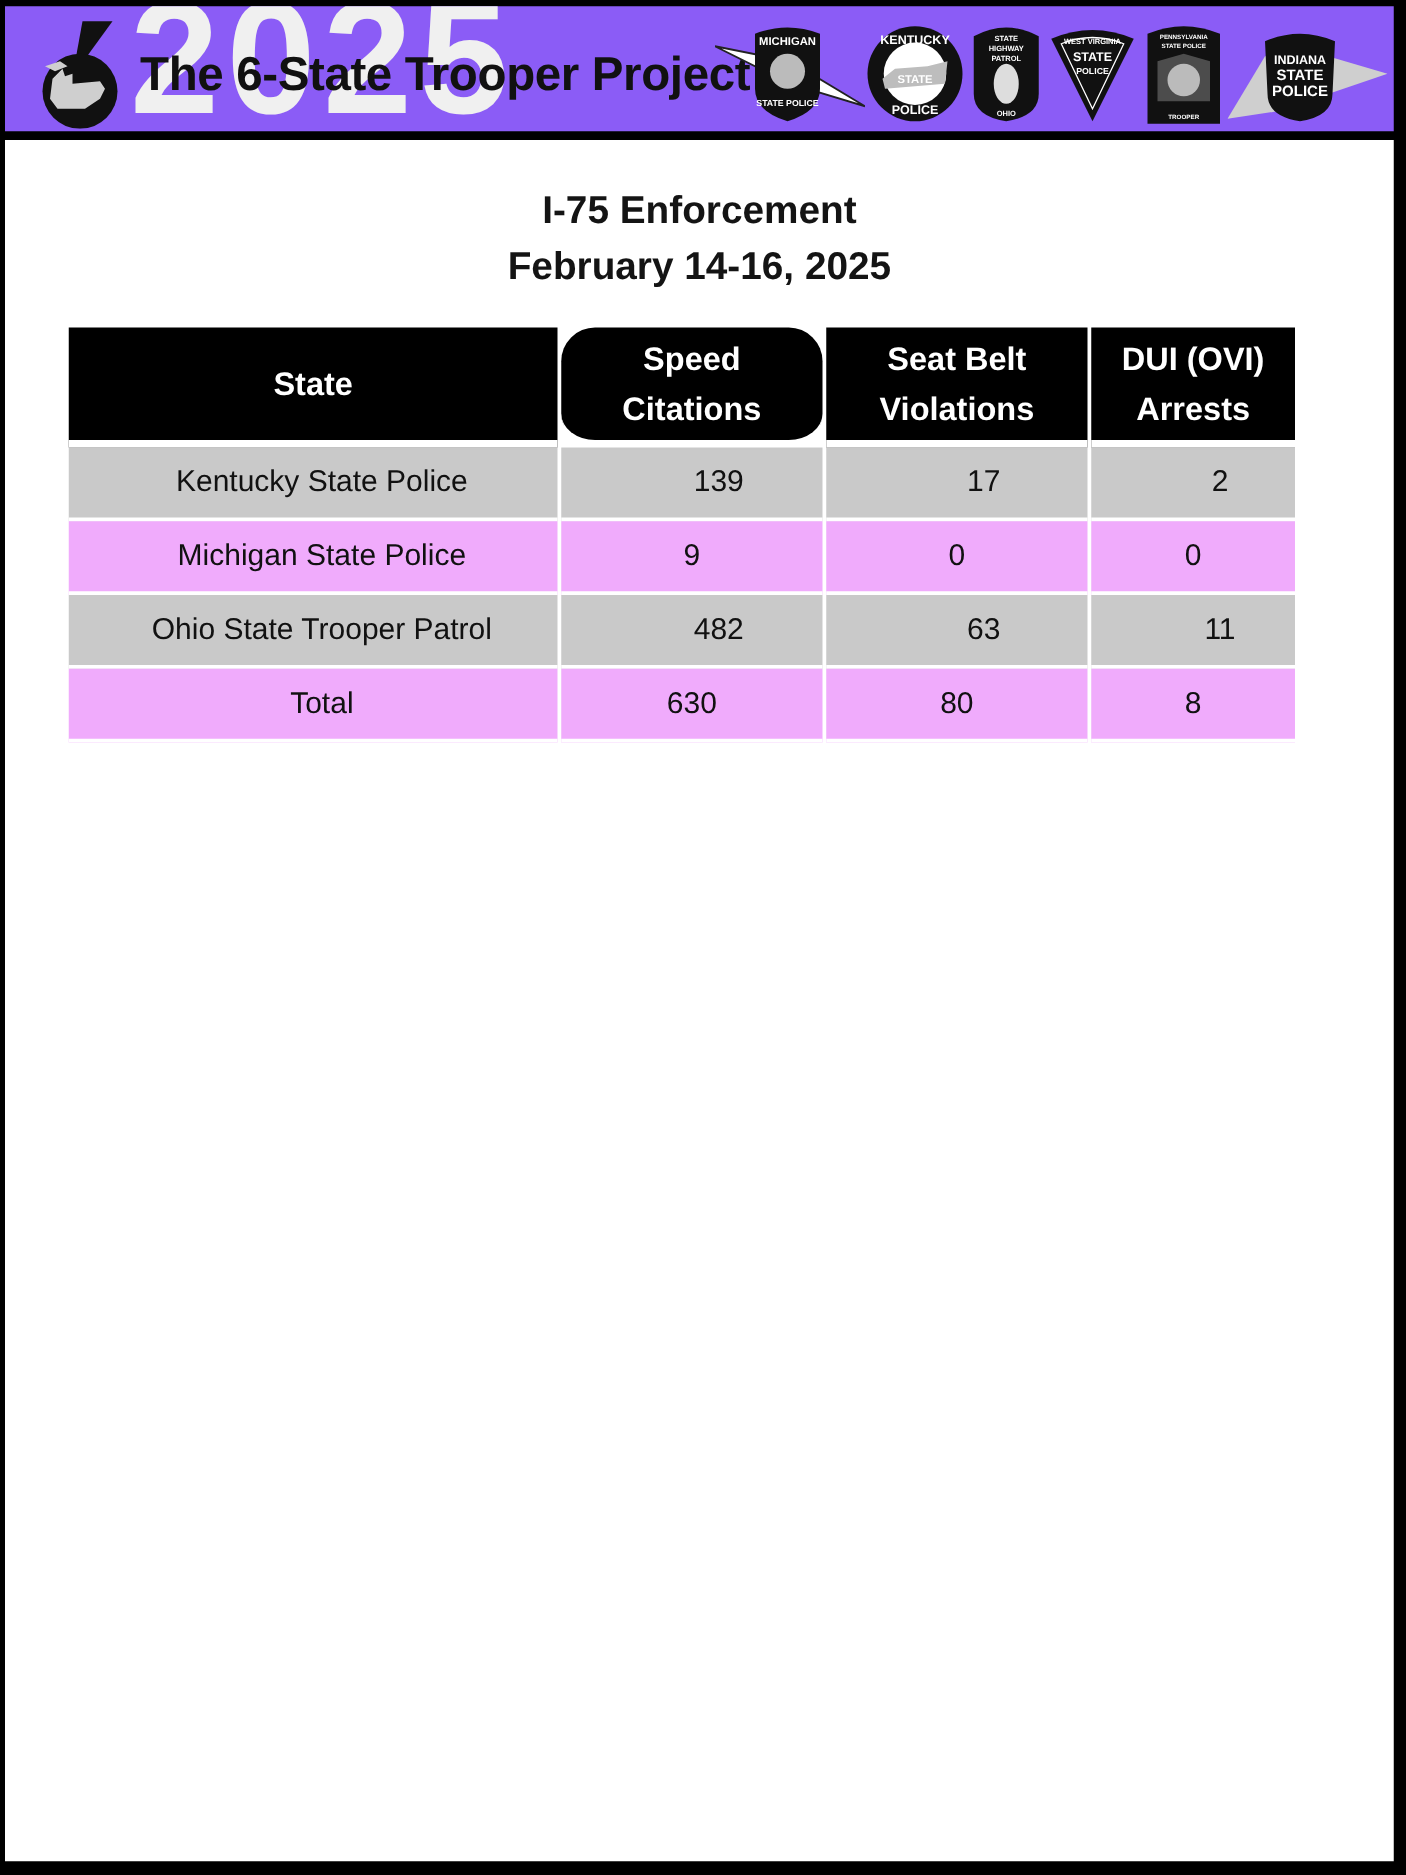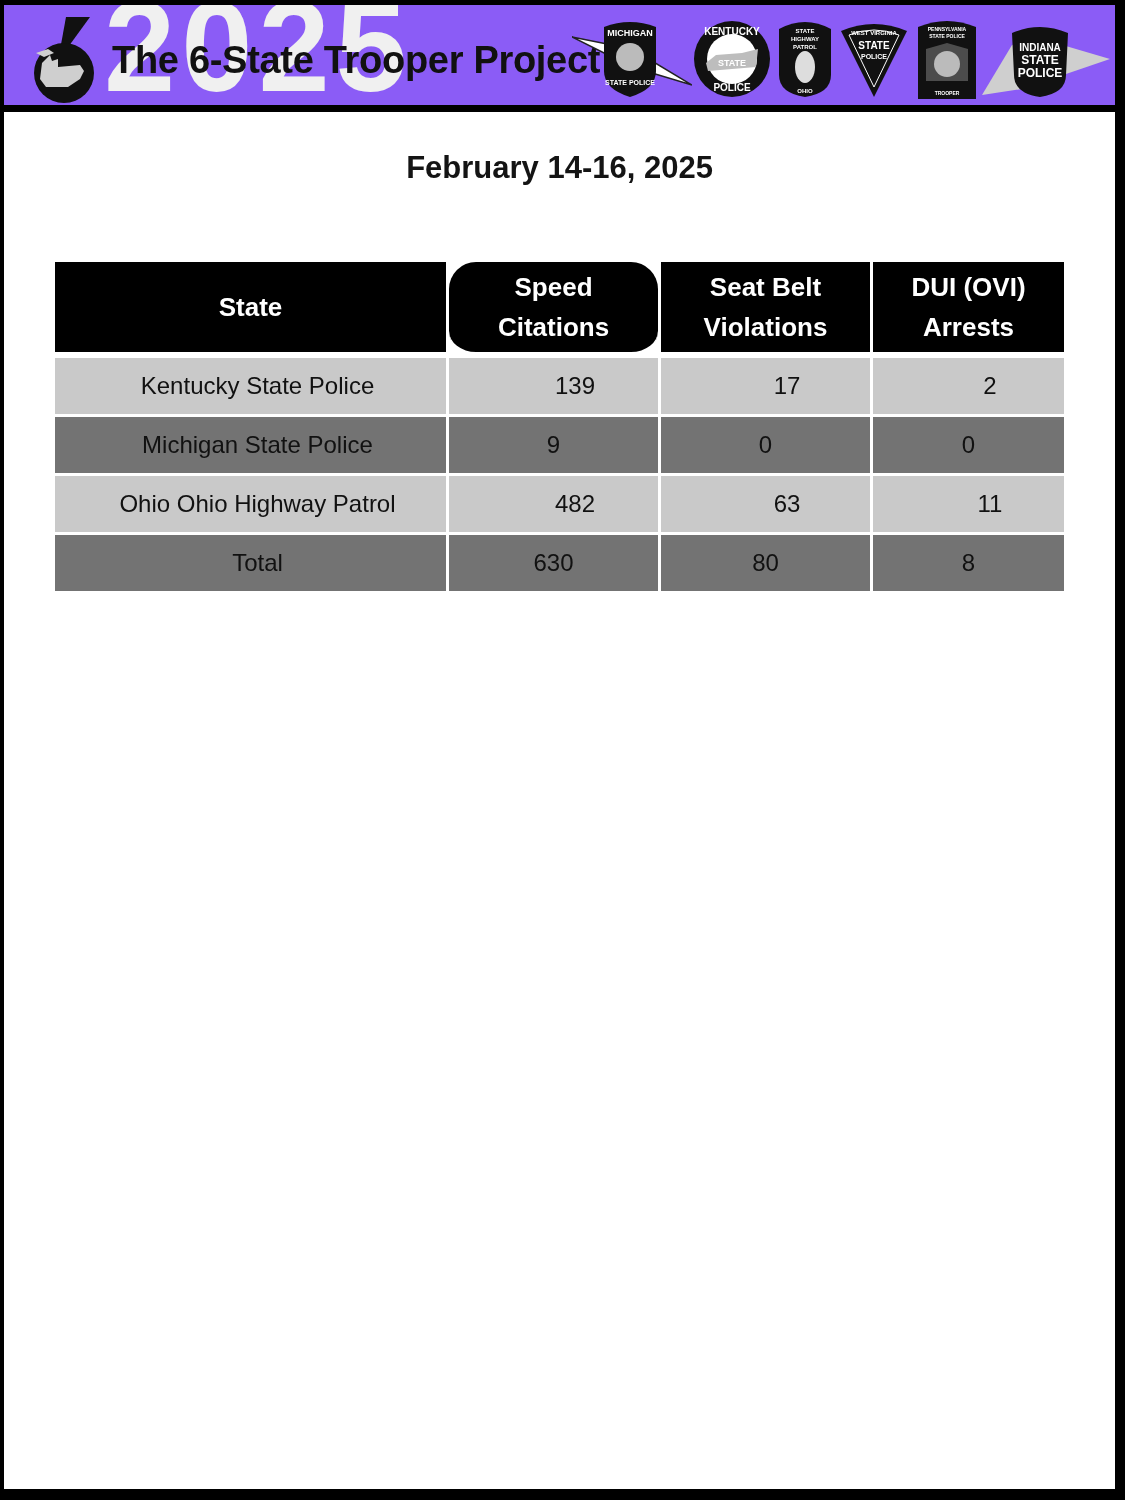--- a/index.html
+++ b/index.html
@@ -41,22 +41,22 @@
     table.enf th {
       background: #000; color: #fff; font-weight: bold; font-size: 26px; line-height: 40px;
       height: 90px; text-align: center; padding: 0; border-bottom: 6px solid #fff;
     }
     table.enf td {
       font-size: 24px; color: #111; height: 56px; text-align: center; padding: 0;
       border-bottom: 3px solid #fff;
     }
     table.enf td.state { text-align: center; padding-left: 14px; }
     tr.dark td { background: #c9c9c9; padding-left: 43px; }
-    tr.light td { background: #737373; }
-    .c0 { width: 391px; } .c1 { width: 209px; border-radius: 27px; } .c2 { width: 209px; } .c3 { width: 191px; }
+    tr.light td { background: #f0abfc; }
+    .c0 { width: 391px; } .c1 { width: 209px; border-radius: 27px; } .c2 { width: 209px; } .c3 { width: 163px; }
   </style>
 </head>
 <body>
 
 <div class="header">
   <div class="watermark">2025</div>
 
   <svg class="logo-six" viewBox="0 0 70 88">
     <path d="M38 2 L62 2 L30 46 Z" fill="#111"></path>
     <circle cx="36" cy="58" r="30" fill="#111"></circle>
@@ -116,20 +116,21 @@
       <path d="M30 14 Q58 2 86 14 L84 56 Q84 74 58 78 Q32 74 32 56 Z" fill="#111"></path>
       <text x="58" y="32" text-anchor="middle" class="badge-text" font-size="10">INDIANA</text>
       <text x="58" y="45" text-anchor="middle" class="badge-text" font-size="12">STATE</text>
       <text x="58" y="58" text-anchor="middle" class="badge-text" font-size="12">POLICE</text>
     </svg>
   </div>
 </div>
 
 <div class="content">
   <div class="doc-title">
+    <div>I-75 Enforcement</div>
     <div>February 14-16, 2025</div>
   </div>
 
   <table class="enf">
     <thead>
       <tr>
         <th class="c0">
           <span>State</span>
         </th>
         <th class="c1">
@@ -153,21 +154,21 @@
         <td>17</td>
         <td>2</td>
       </tr>
       <tr class="light">
         <td class="state">Michigan State Police</td>
         <td>9</td>
         <td>0</td>
         <td>0</td>
       </tr>
       <tr class="dark">
-        <td class="state">Ohio Ohio Highway Patrol</td>
+        <td class="state">Ohio State Trooper Patrol</td>
         <td>482</td>
         <td>63</td>
         <td>11</td>
       </tr>
       <tr class="light">
         <td class="state">Total</td>
         <td>630</td>
         <td>80</td>
         <td>8</td>
       </tr>

